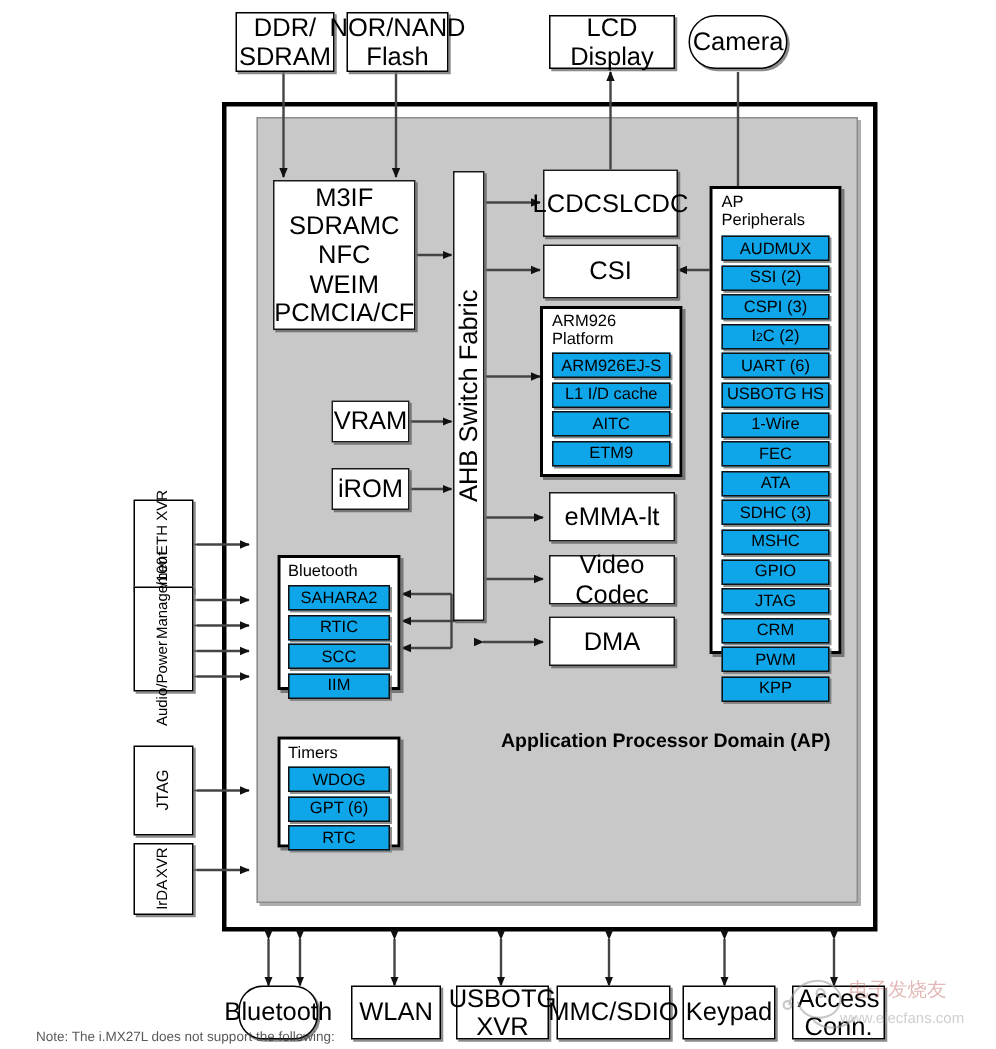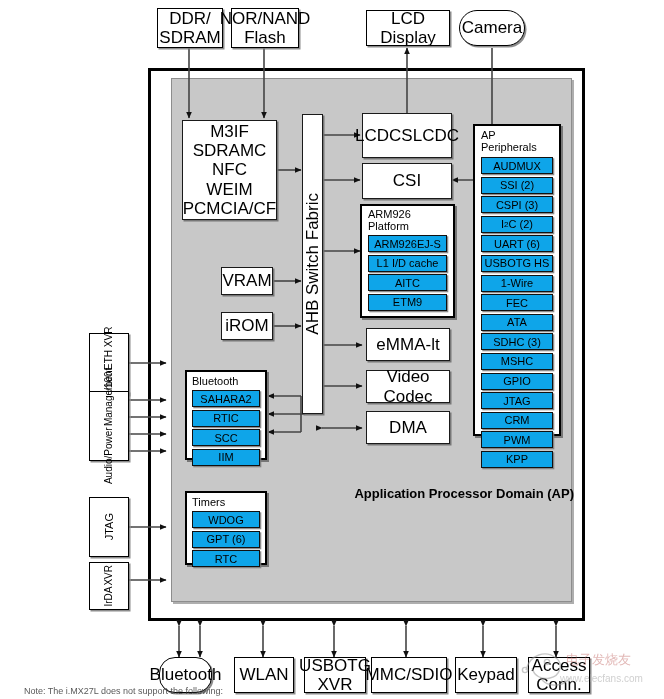--- a/index.html
+++ b/index.html
@@ -343,21 +343,21 @@
       <span class="lbl">CRM</span>
       </div>
     <div class="pill">
       <span class="lbl">PWM</span>
       </div>
     <div class="pill">
       <span class="lbl">KPP</span>
       </div>
   </div>
 
-  <div class="node t13 bold" style="left:334px;top:483px;width:240px;height:22px;justify-content:flex-end;">
+  <div class="node t13 bold" style="left:334px;top:483px;width:240px;height:22px;justify-content:flex-start;">
     <span class="lbl">Application Processor Domain (AP)</span>
   </div>
 
   <svg id="watermark" viewBox="0 0 140 55">
     <g fill="none" stroke="#9a9a9a" stroke-width="1.4">
       <path d="M6,30 C10,14 26,10 36,18 C44,24 40,36 30,38 C22,40 14,36 12,28"></path>
       <circle cx="5" cy="30" r="2.6"></circle>
       <circle cx="27" cy="22" r="2.6"></circle>
       <path d="M22,40 C30,48 44,46 50,38"></path>
     </g>

